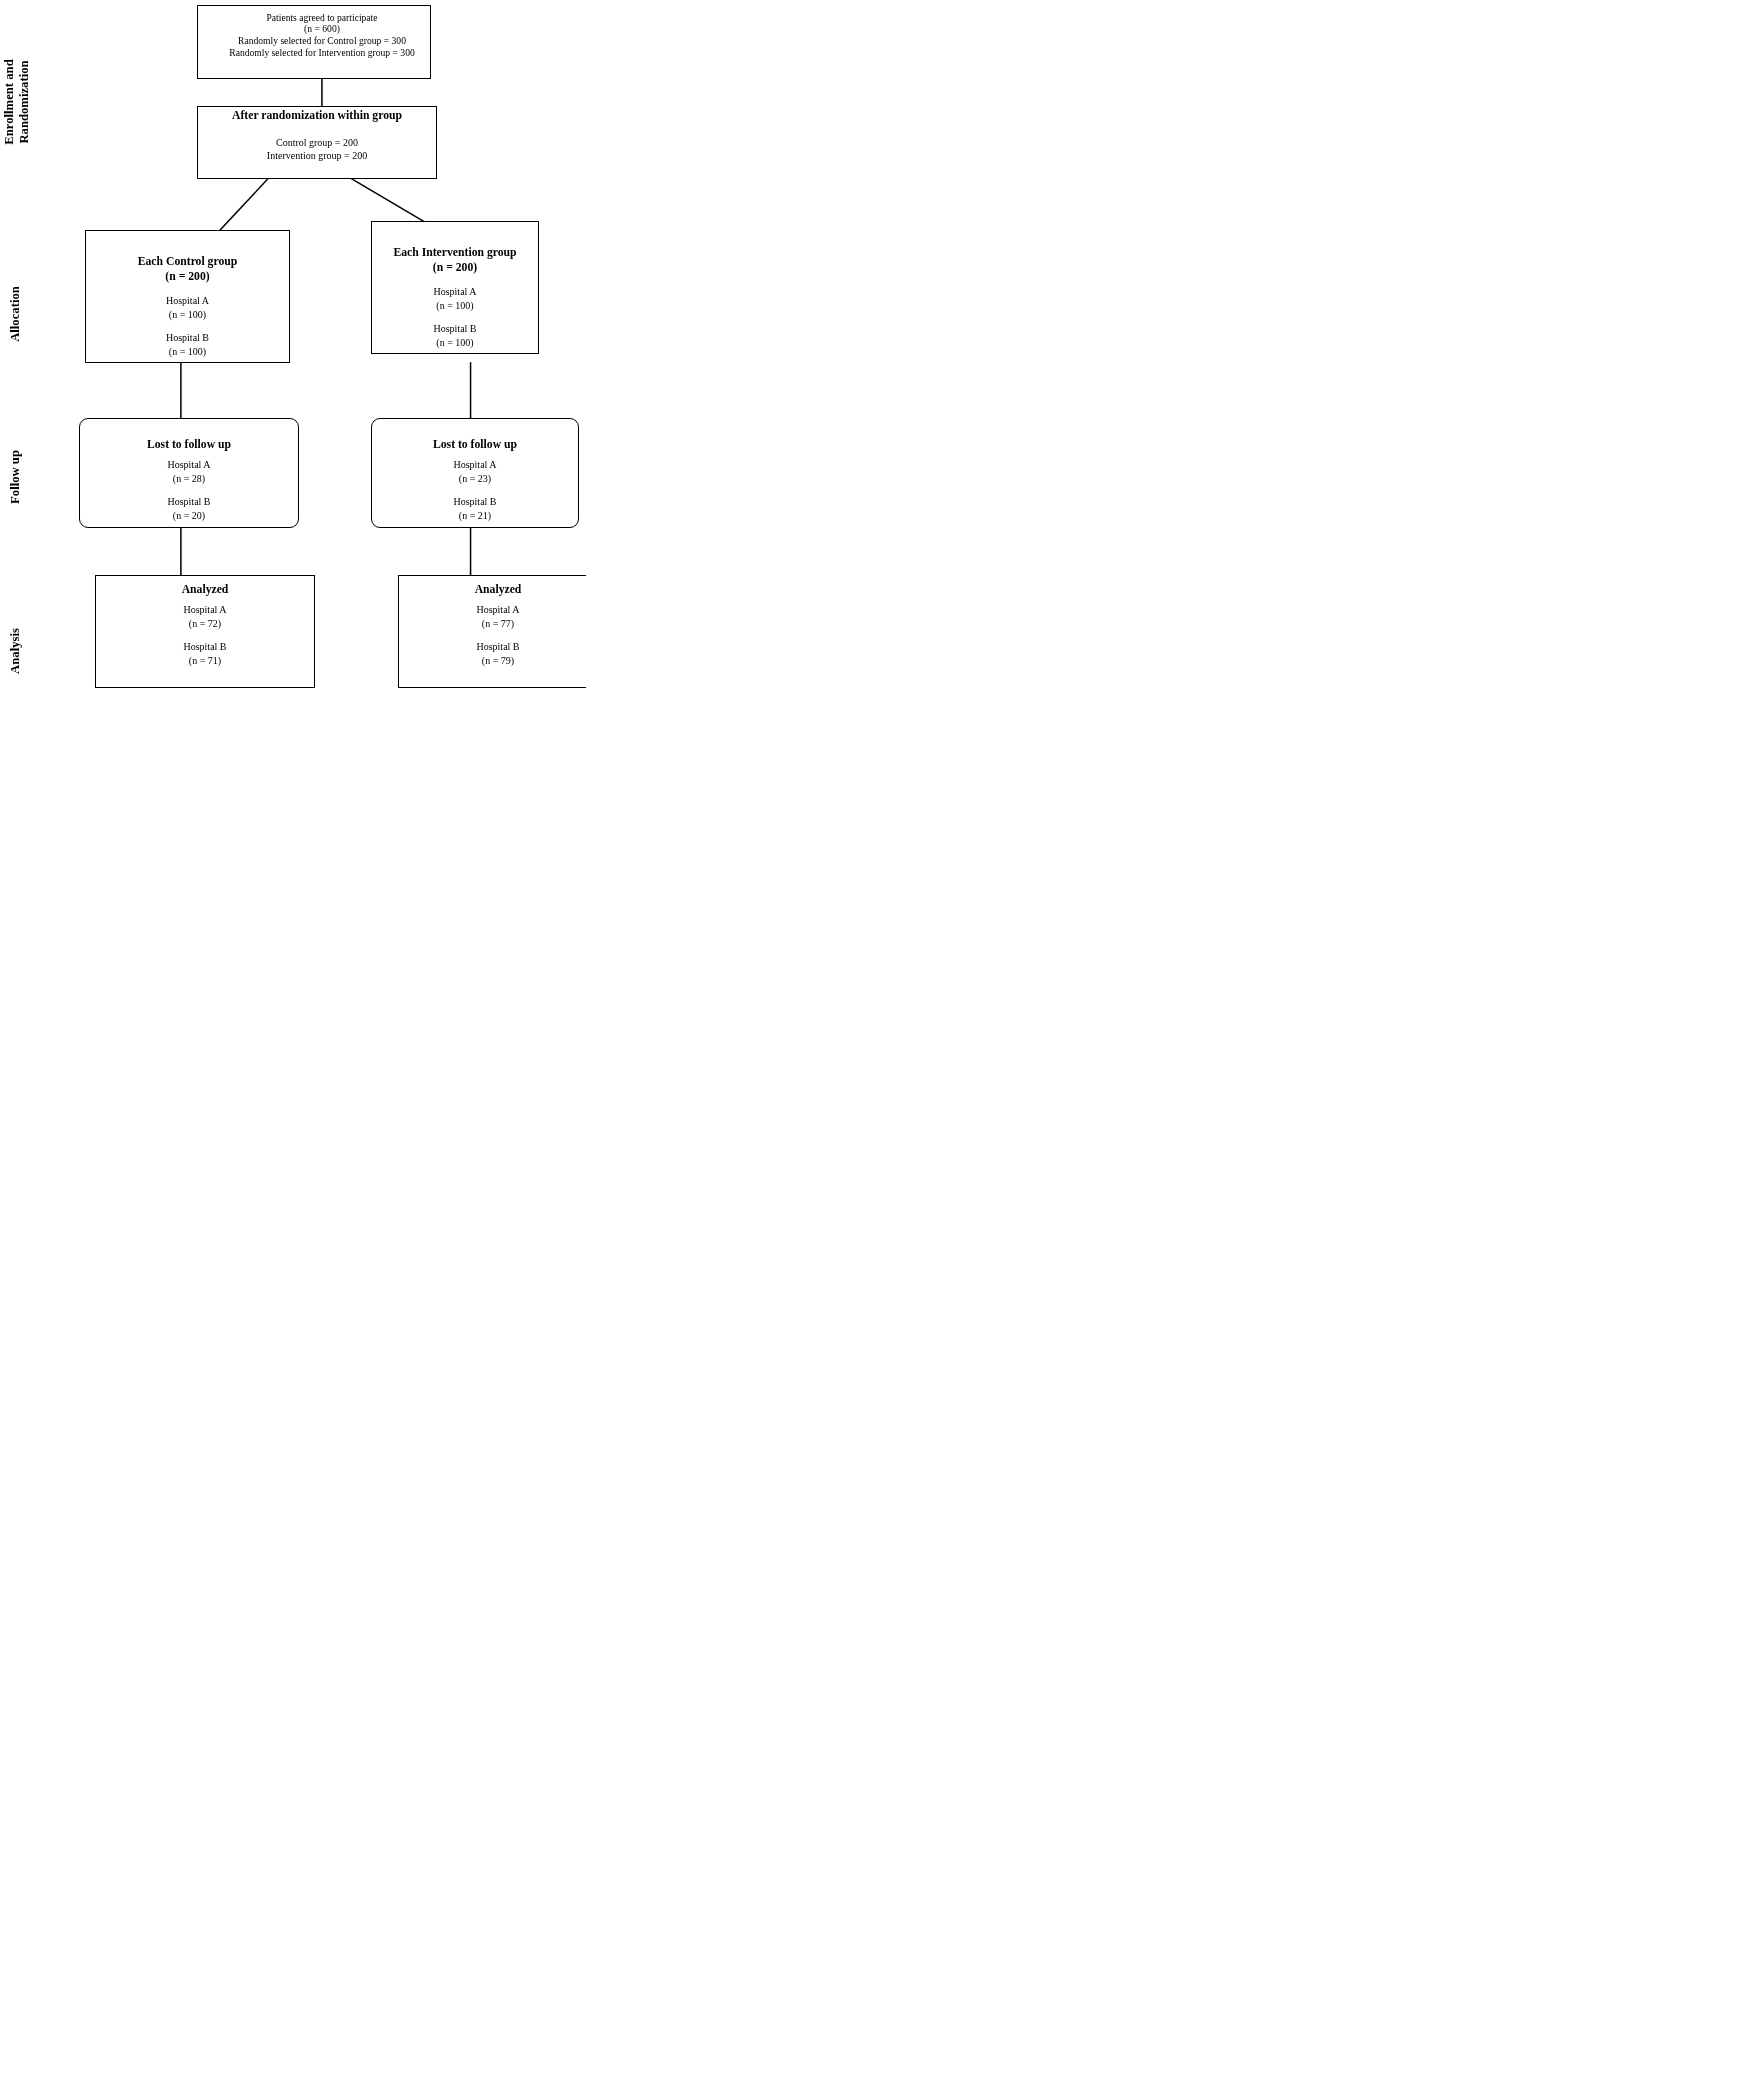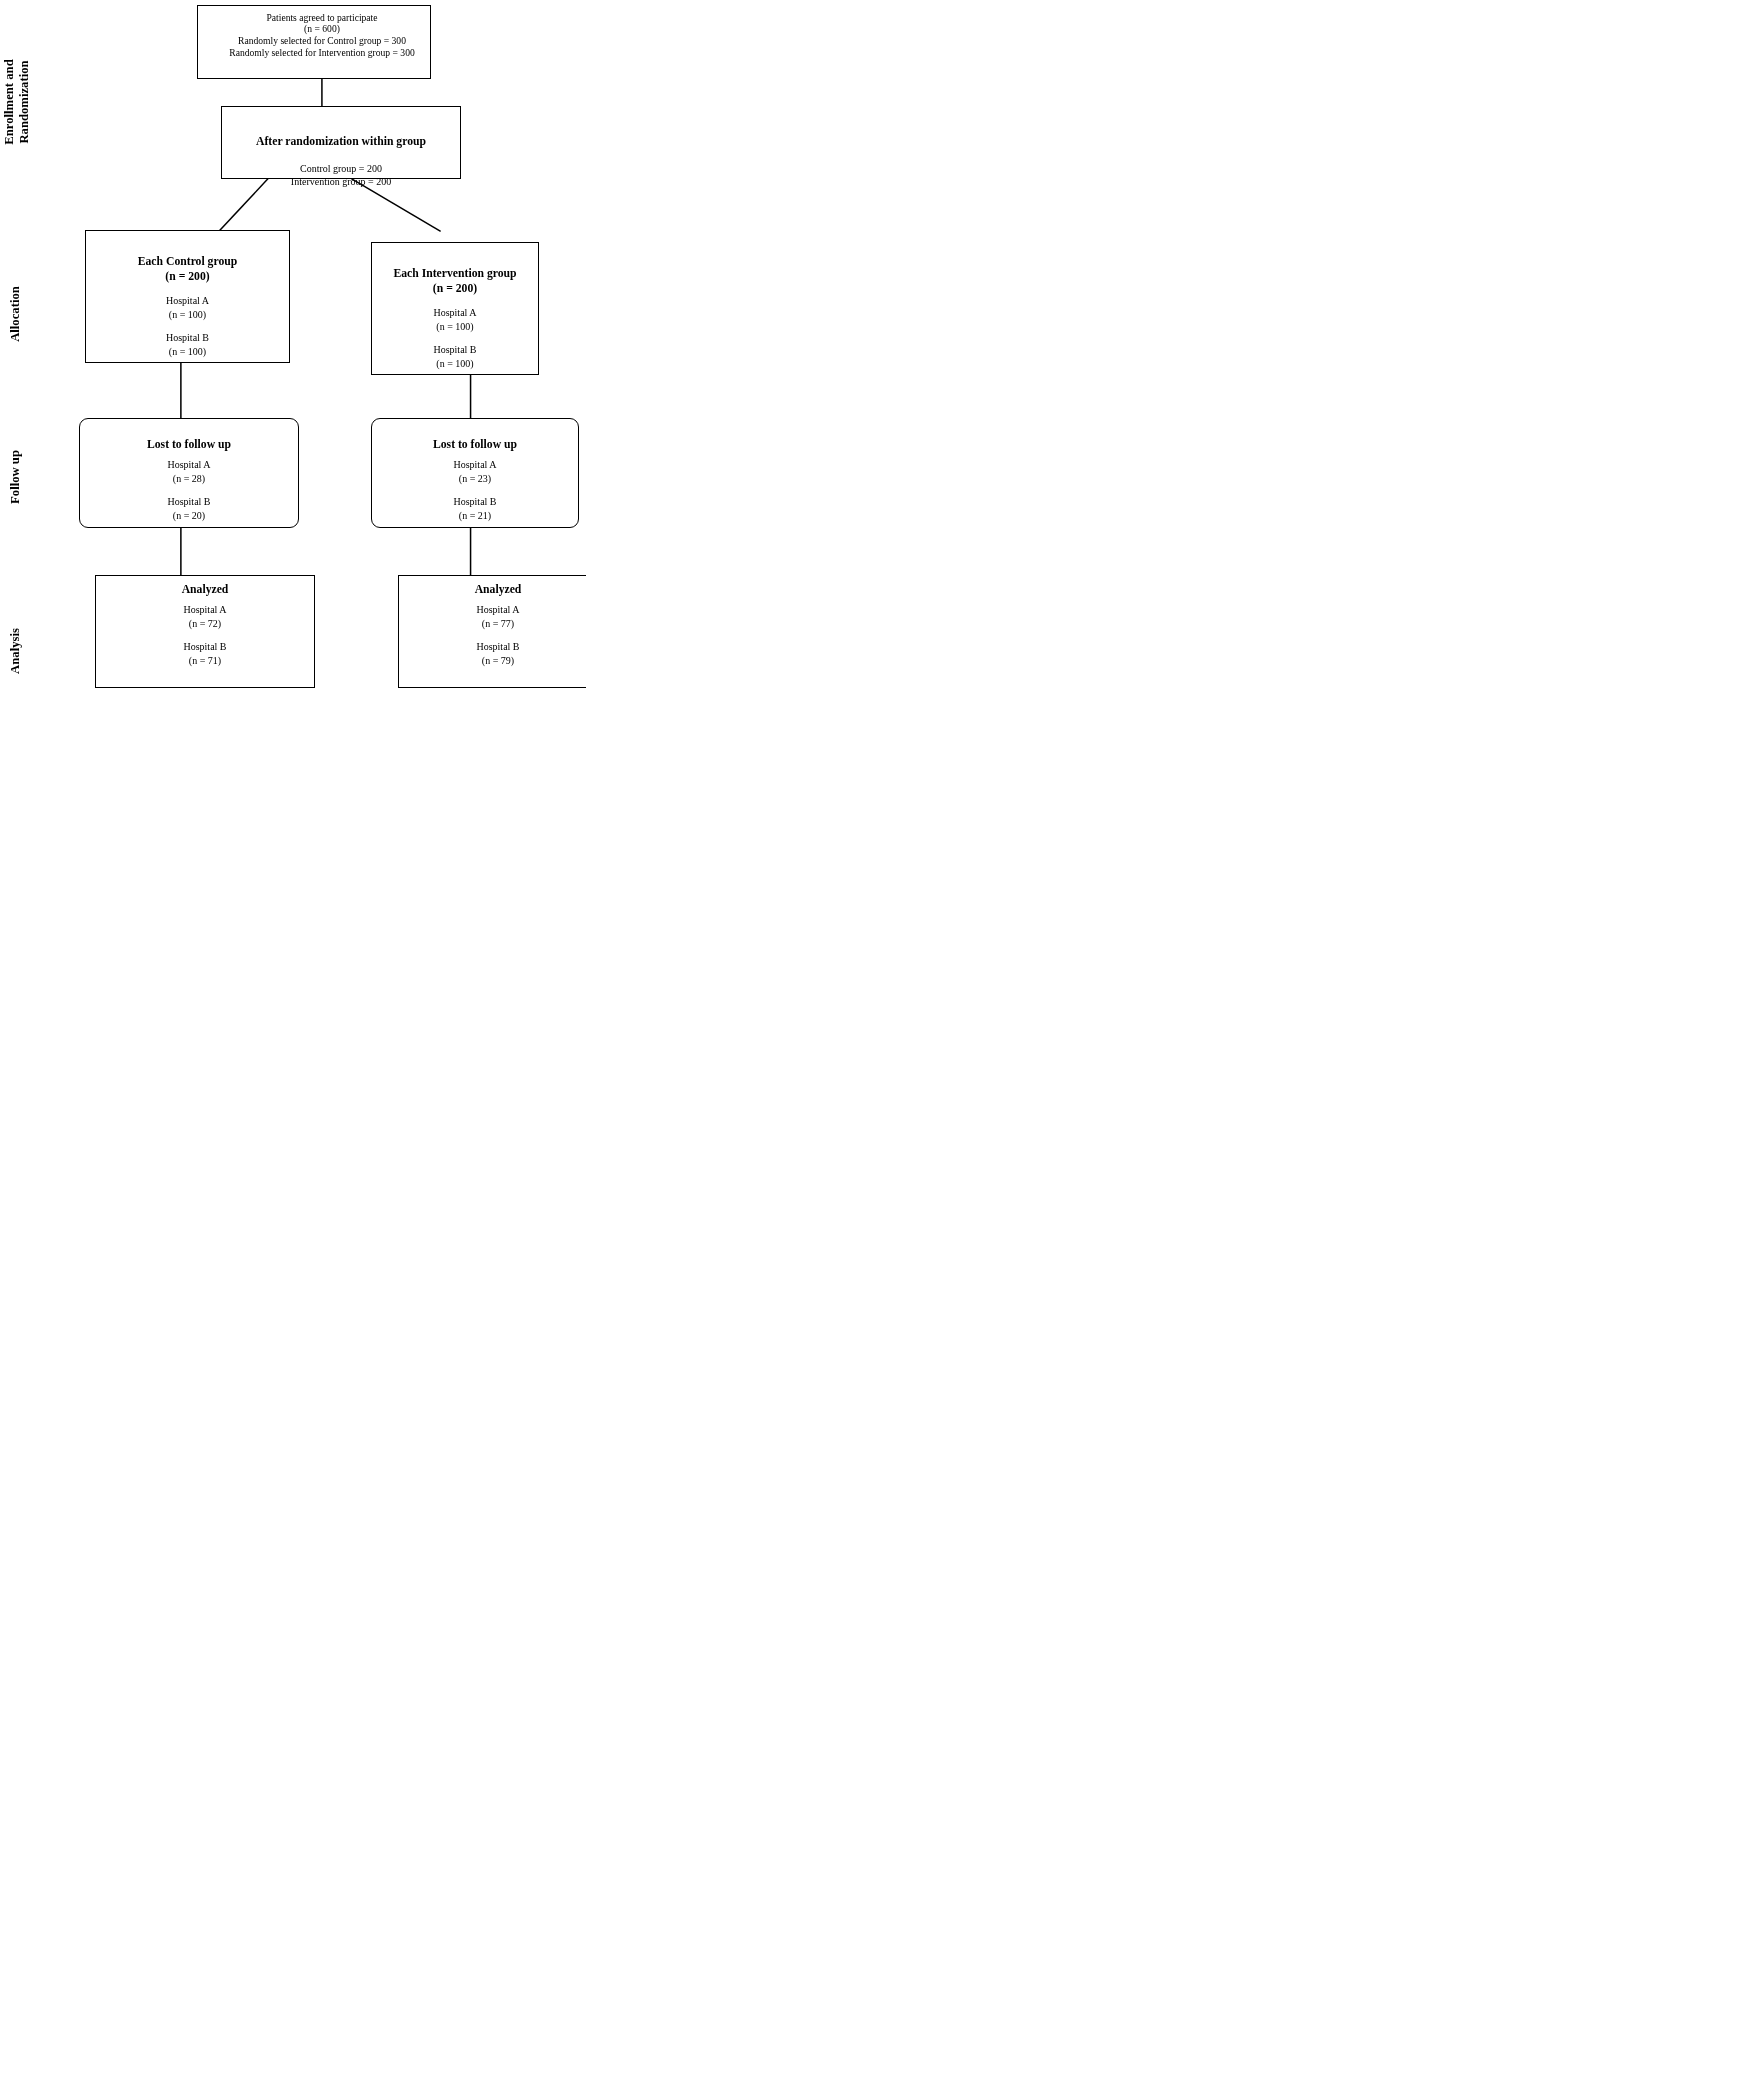--- a/index.html
+++ b/index.html
@@ -50,21 +50,21 @@
   .stage-label {
     position: absolute;
     transform: translate(-50%, -50%) rotate(-90deg);
     font-weight: bold;
     font-size: 12.7px;
     line-height: 15px;
     text-align: center;
     white-space: nowrap;
   }
   .pt-top { padding-top: 5.6px; padding-left: 16px; }
-  .pt-rand { padding-top: 28px; margin-left: 24px; }
+  .pt-rand { padding-top: 2px; }
   .pt-alloc { padding-top: 23px; }
   .pt-follow { padding-top: 19px; border-radius: 9px; }
   .pt-analysis { padding-top: 7px; margin-left: 16px; }
   .gap-rand { margin-top: 13px; }
   .gap-title { margin-top: 10px; }
   .gap-title-sm { margin-top: 6.6px; }
   .gap-hosp { margin-top: 10px; }
   .gap-hosp-sm { margin-top: 9.6px; }
 </style>
 </head>
@@ -105,21 +105,21 @@
 
   <div class="fbox pt-alloc" style="left:85px; top:230px; width:205px; height:133px;">
     <div class="btitle2">Each Control group</div>
     <div class="btitle2">(n = 200)</div>
     <div class="bline-lg gap-title">Hospital A</div>
     <div class="bline-lg">(n = 100)</div>
     <div class="bline-lg gap-hosp">Hospital B</div>
     <div class="bline-lg">(n = 100)</div>
   </div>
 
-  <div class="fbox pt-alloc" style="left:371px; top:242px; width:168px; height:133px;">
+  <div class="fbox pt-alloc" style="left:371px; top:221px; width:168px; height:133px;">
     <div class="btitle2">Each Intervention group</div>
     <div class="btitle2">(n = 200)</div>
     <div class="bline-lg gap-title">Hospital A</div>
     <div class="bline-lg">(n = 100)</div>
     <div class="bline-lg gap-hosp">Hospital B</div>
     <div class="bline-lg">(n = 100)</div>
   </div>
 
   <div class="fbox pt-follow" style="left:79px; top:418px; width:220px; height:110px;">
     <div class="btitle">Lost to follow up</div>

